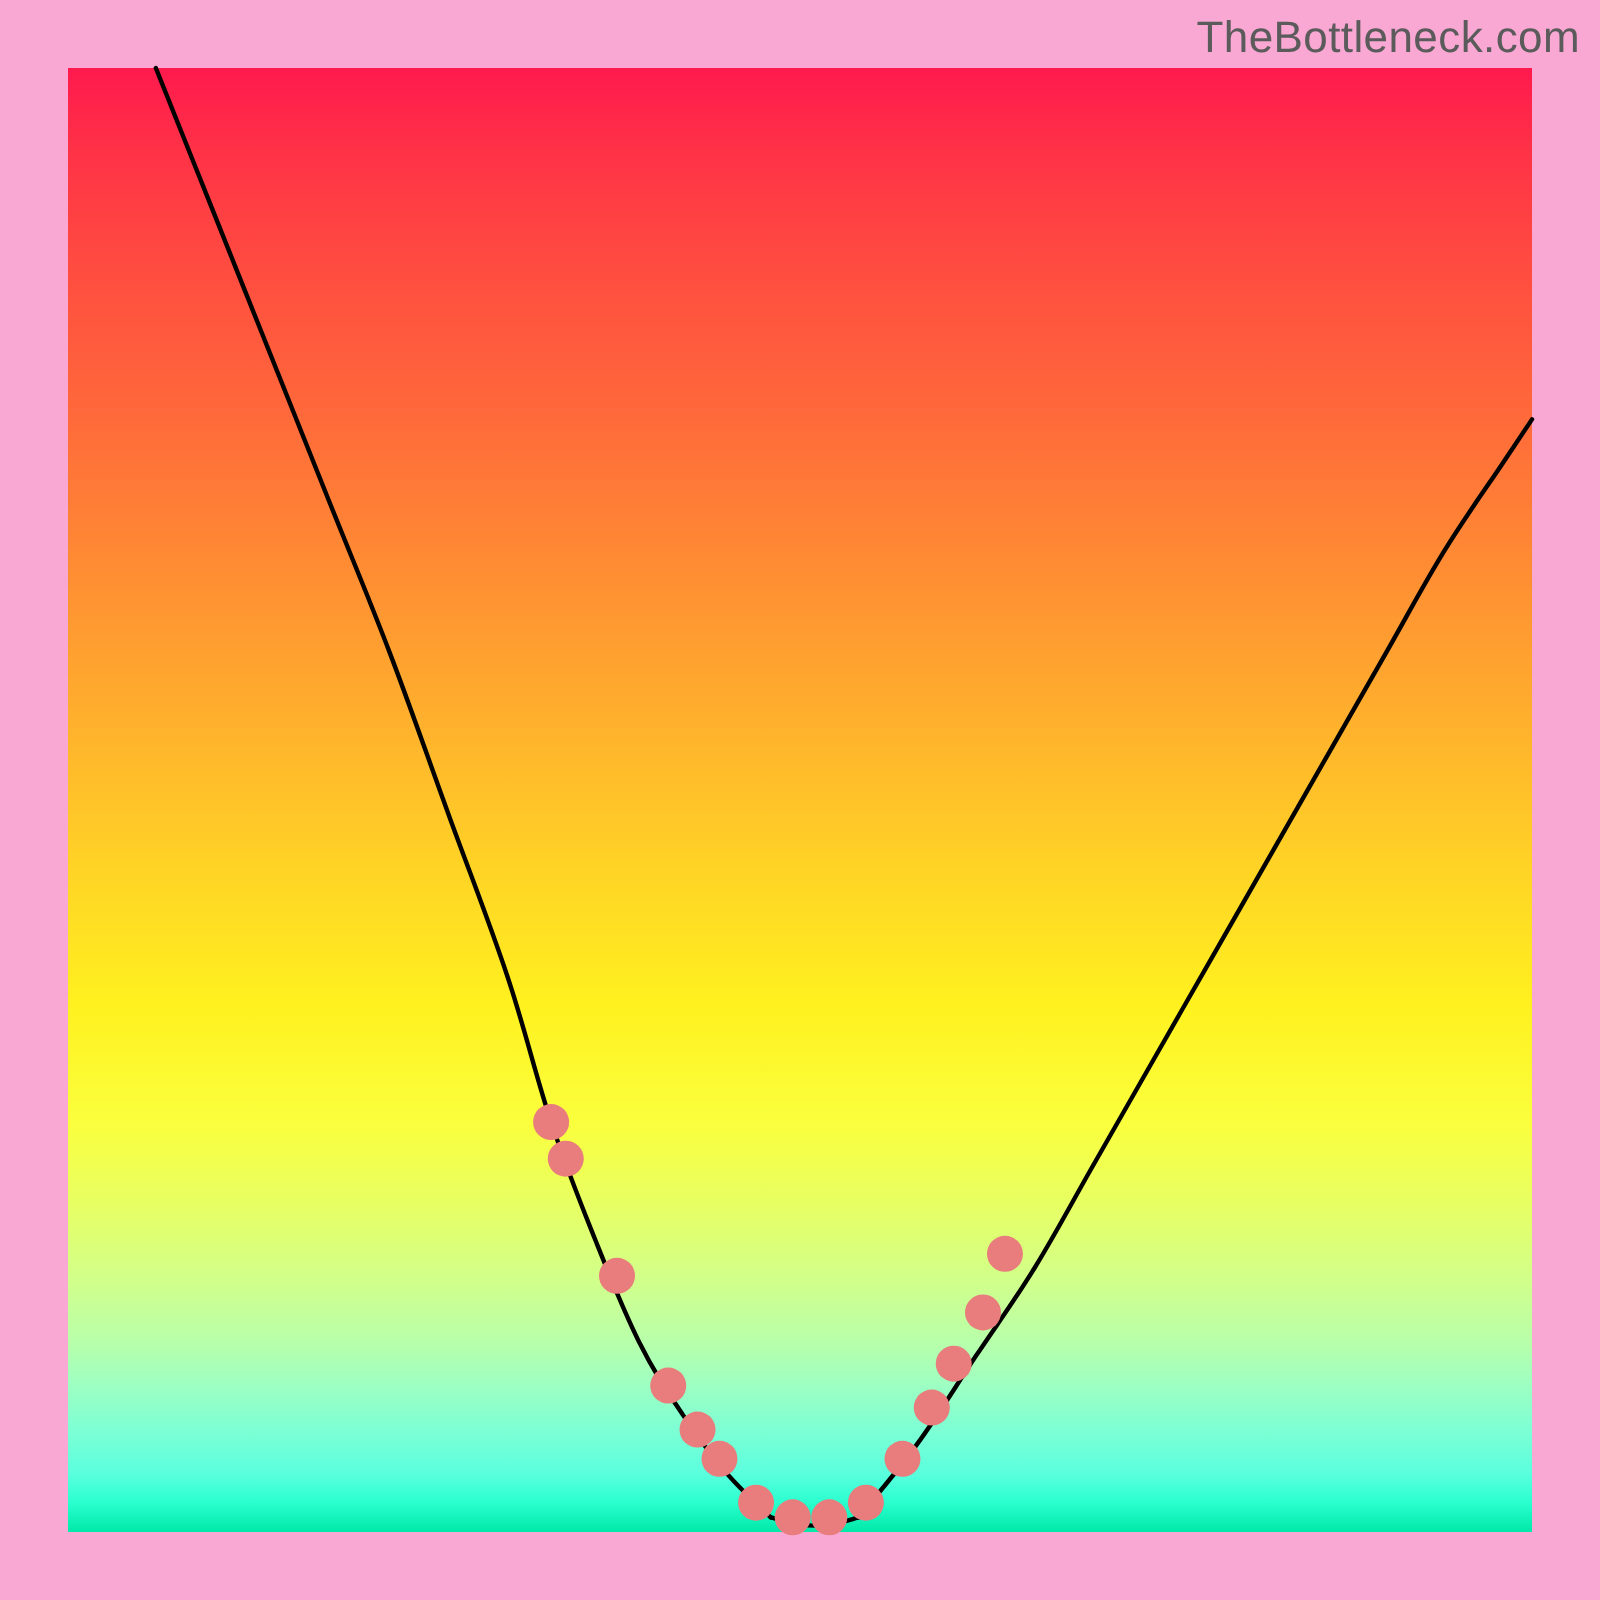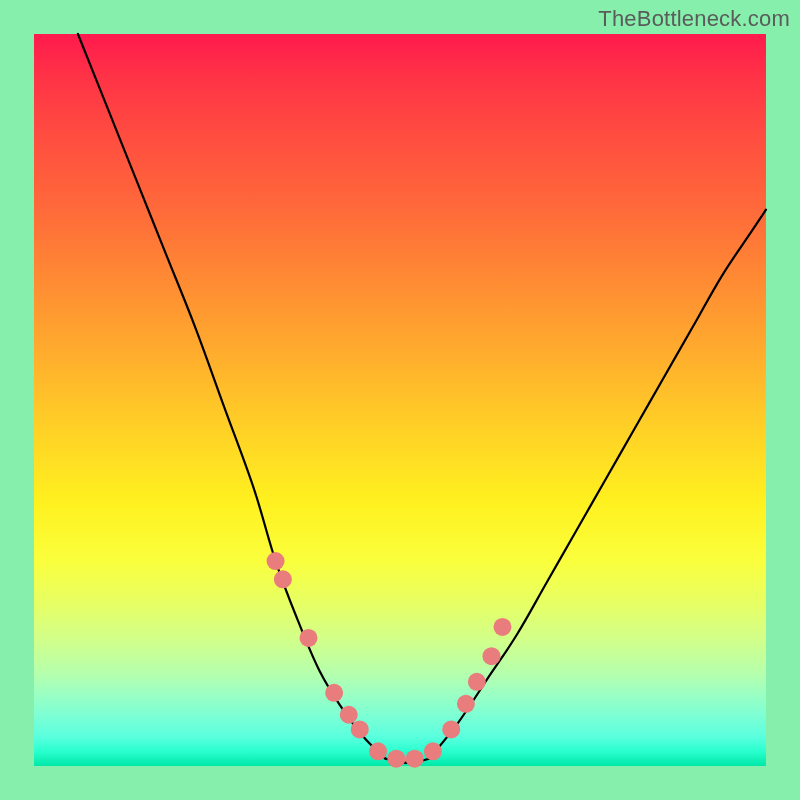--- a/index.html
+++ b/index.html
@@ -8,21 +8,21 @@
     width: 800px;
     height: 800px;
     overflow: hidden;
     background: #000;
     font-family: Arial, Helvetica, sans-serif;
   }
   .stage {
     position: relative;
     width: 800px;
     height: 800px;
-    background: #86efac;
+    background: #f9a8d4;
   }
   .plot {
     position: absolute;
     left: 34px;
     top: 34px;
     width: 732px;
     height: 732px;
     background: linear-gradient(to bottom,
       #ff1a4d 0%,
       #ff3346 6%,

